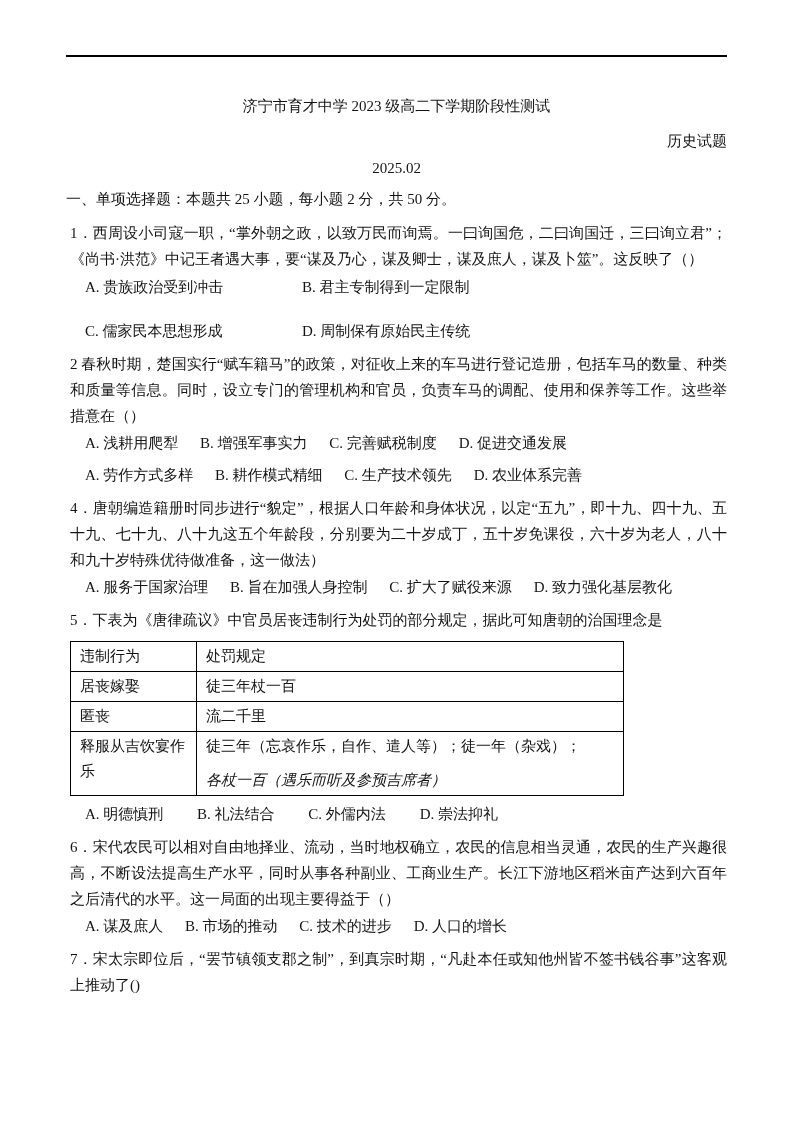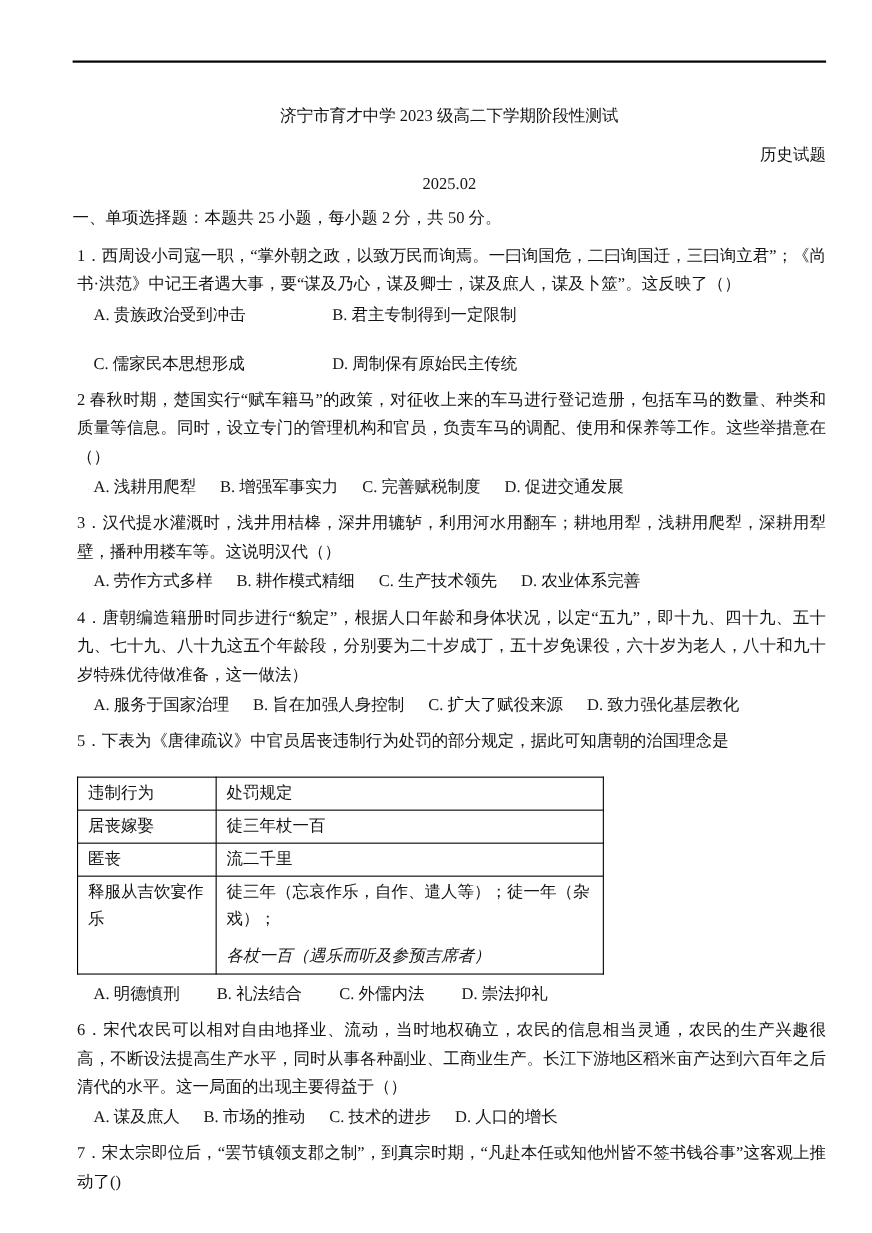--- a/index.html
+++ b/index.html
@@ -7,40 +7,40 @@
   body {
     width: 793px;
     height: 1121px;
     position: relative;
     overflow: hidden;
     color: #141414;
     font-family: "Liberation Serif", "DejaVu Serif", serif;
     font-size: 15px;
     line-height: 26px;
   }
-  .page { position: absolute; inset: 0; padding: 55px 42px 0 66px; }
+  .page { position: absolute; inset: 0; padding: 55px 66px 0 66px; }
   .top-rule { border-top: 2px solid #000; margin-bottom: 36px; }
   .doc-title { text-align: center; }
   .doc-subtitle { text-align: right; margin-top: 9px; }
   .doc-date { text-align: center; margin-top: 1px; }
   .section-heading { margin-top: 5px; }
   .question { margin-top: 8px; }
   .stem { text-align: justify; padding-left: 4px; }
   .opts { padding-left: 19px; margin-top: 2px; line-height: 24px; }
   .opts .opt { display: inline-block; margin-right: 18px; }
   .opts.wide-gap .opt { margin-right: 30px; }
   .opts-grid {
     padding-left: 19px; margin-top: 3px;
     display: grid; grid-template-columns: 197px auto;
     line-height: 24px; row-gap: 2px; gap: 20px;
   }
   table.punish-table {
     border-collapse: collapse;
-    width: 479px;
-    margin: 19px 0 6px 4px;
+    width: 554px;
+    margin: 8px 0 6px 4px;
     line-height: 25px;
   }
   table.punish-table th, table.punish-table td {
     border: 1px solid #000;
     padding: 2px 9px;
     font-weight: normal;
     text-align: left;
     vertical-align: top;
   }
   .col-behavior { width: 126px; }
@@ -73,21 +73,20 @@
     <p class="stem">2 春秋时期，楚国实行“赋车籍马”的政策，对征收上来的车马进行登记造册，包括车马的数量、种类和质量等信息。同时，设立专门的管理机构和官员，负责车马的调配、使用和保养等工作。这些举措意在（）</p>
     <div class="opts">
       <span class="opt">A. 浅耕用爬犁</span>
       <span class="opt">B. 增强军事实力</span>
       <span class="opt">C. 完善赋税制度</span>
       <span class="opt">D. 促进交通发展</span>
     </div>
   </div>
 
   <div class="question">
-    <p class="stem">3．汉代提水灌溉时，浅井用桔槔，深井用辘轳，利用河水用翻车；耕地用犁，浅耕用爬犁，深耕用犁壁，播种用耧车等。这说明汉代（）</p>
     <div class="opts">
       <span class="opt">A. 劳作方式多样</span>
       <span class="opt">B. 耕作模式精细</span>
       <span class="opt">C. 生产技术领先</span>
       <span class="opt">D. 农业体系完善</span>
     </div>
   </div>
 
   <div class="question">
     <p class="stem">4．唐朝编造籍册时同步进行“貌定”，根据人口年龄和身体状况，以定“五九”，即十九、四十九、五十九、七十九、八十九这五个年龄段，分别要为二十岁成丁，五十岁免课役，六十岁为老人，八十和九十岁特殊优待做准备，这一做法）</p>

